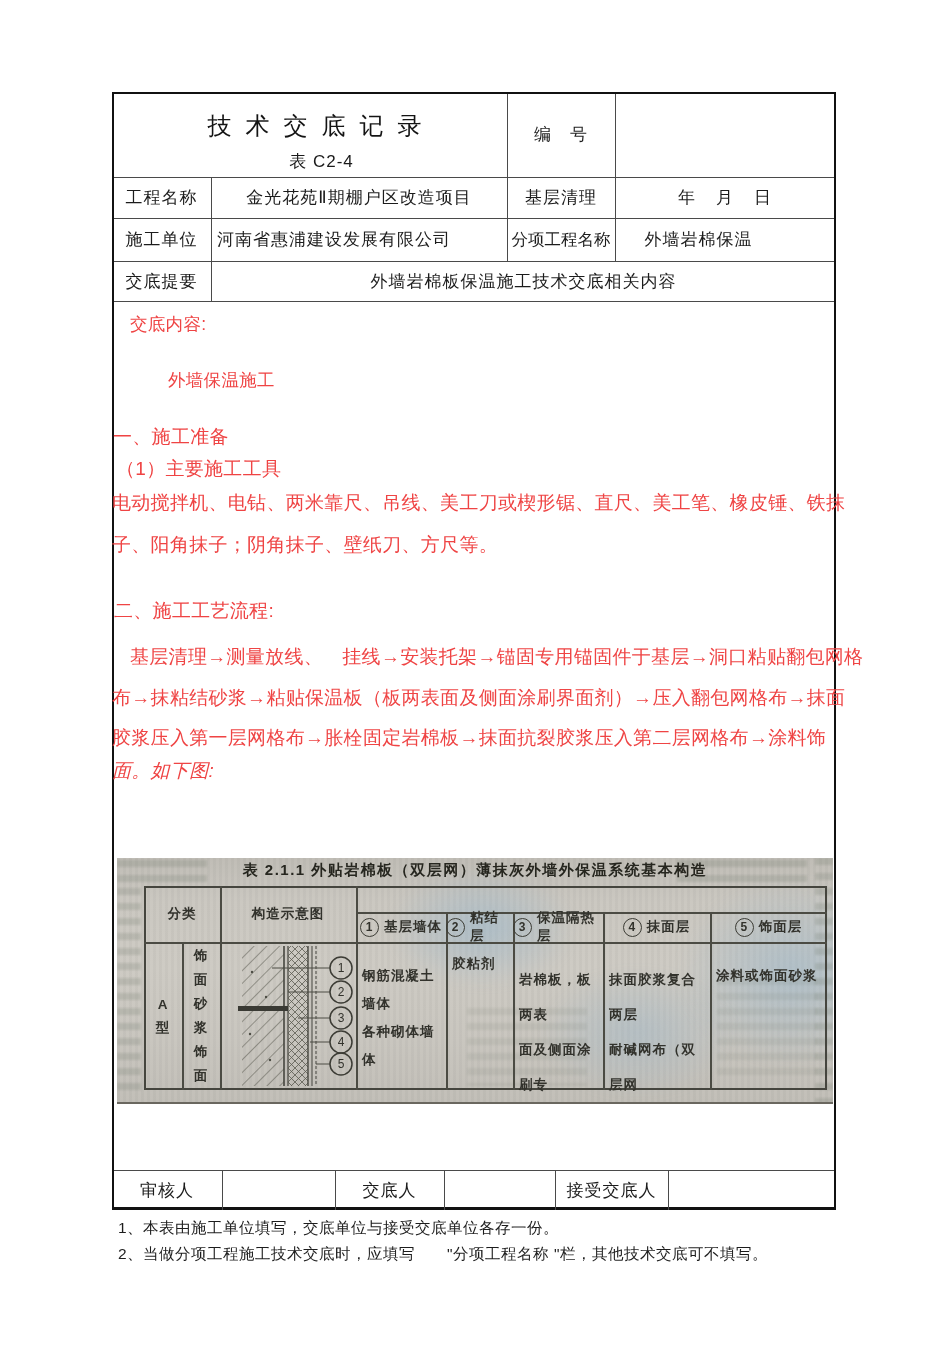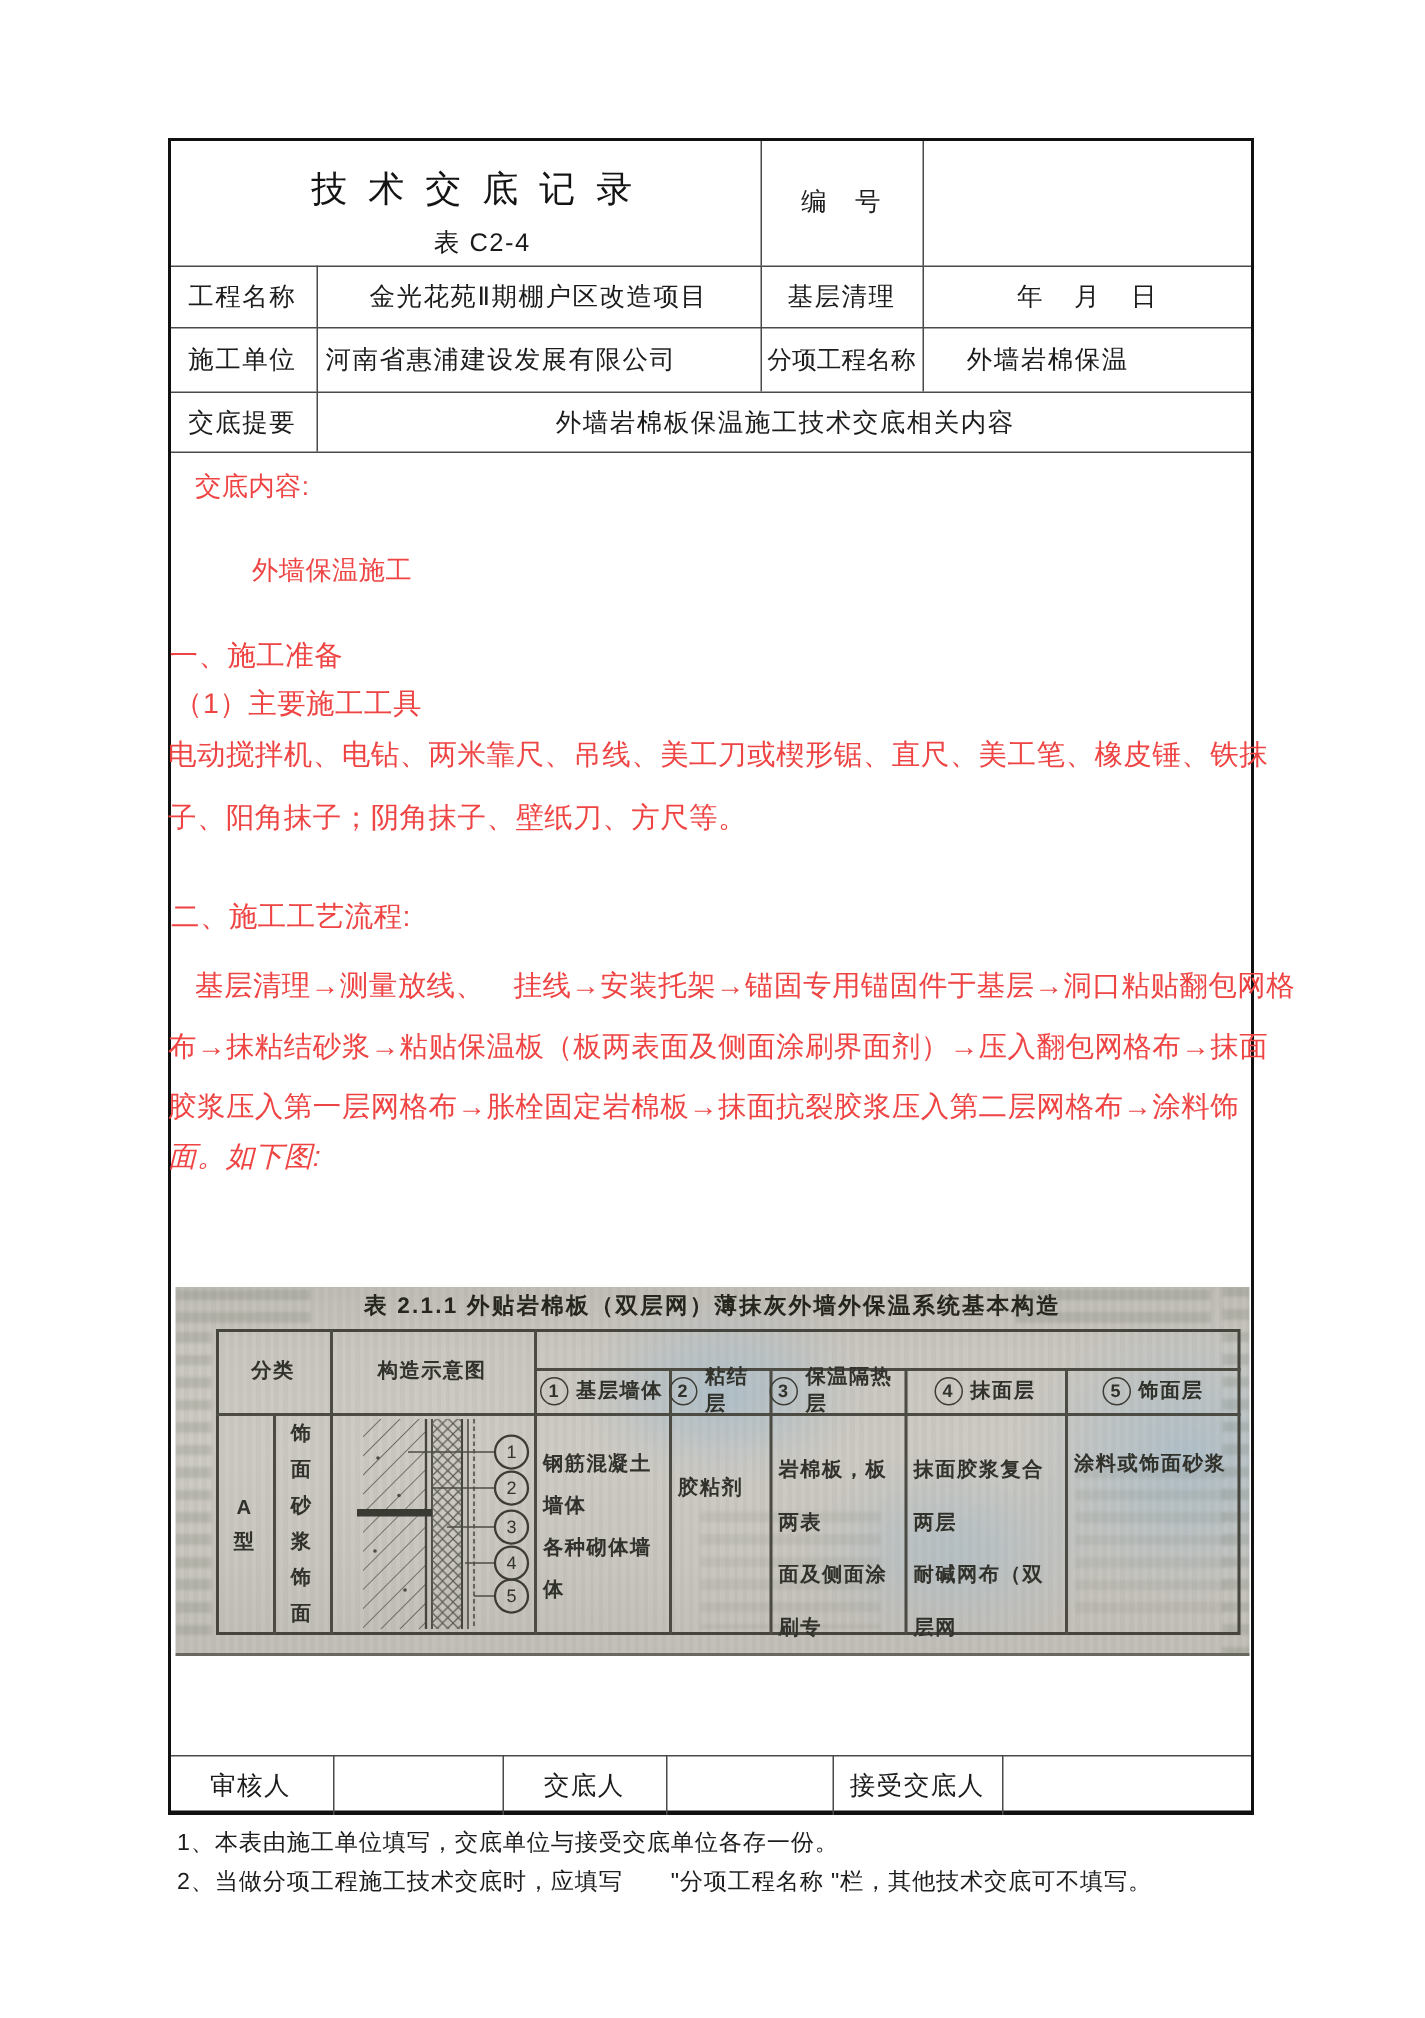--- a/index.html
+++ b/index.html
@@ -201,21 +201,21 @@
           <text x="109" y="54" text-anchor="middle" stroke="none" fill="#32322c">2</text>
           <text x="109" y="80" text-anchor="middle" stroke="none" fill="#32322c">3</text>
           <text x="109" y="104" text-anchor="middle" stroke="none" fill="#32322c">4</text>
           <text x="109" y="126" text-anchor="middle" stroke="none" fill="#32322c">5</text>
         </g>
       </svg>
     </div>
 
     <div class="scell top nl" style="left:239px;top:84px;width:90px;height:148px;padding:20px 0 0 6px;line-height:28px;">钢筋混凝土墙体
 各种砌体墙体</div>
-    <div class="scell top nl" style="left:329px;top:84px;width:67px;height:148px;padding:36px 0 0 6px;line-height:28px;">胶粘剂</div>
+    <div class="scell top nl" style="left:329px;top:84px;width:67px;height:148px;padding:8px 0 0 6px;line-height:28px;">胶粘剂</div>
     <div class="scell top nl" style="left:486px;top:84px;width:107px;height:148px;padding:20px 0 0 6px;line-height:35px;">抹面胶浆复合两层
 耐碱网布（双层网
 间锚栓固定）</div>
     <div class="scell top nl" style="left:396px;top:84px;width:90px;height:148px;padding:20px 0 0 6px;line-height:35px;">岩棉板，板两表
 面及侧面涂刷专
 用界面剂</div>
     <div class="scell top nl" style="left:593px;top:84px;width:117px;height:148px;padding:20px 0 0 6px;line-height:28px;">涂料或饰面砂浆</div>
   </div>
 
   <div class="cell" style="left:112px;top:1170px;width:110px;height:40px;">审核人</div>

